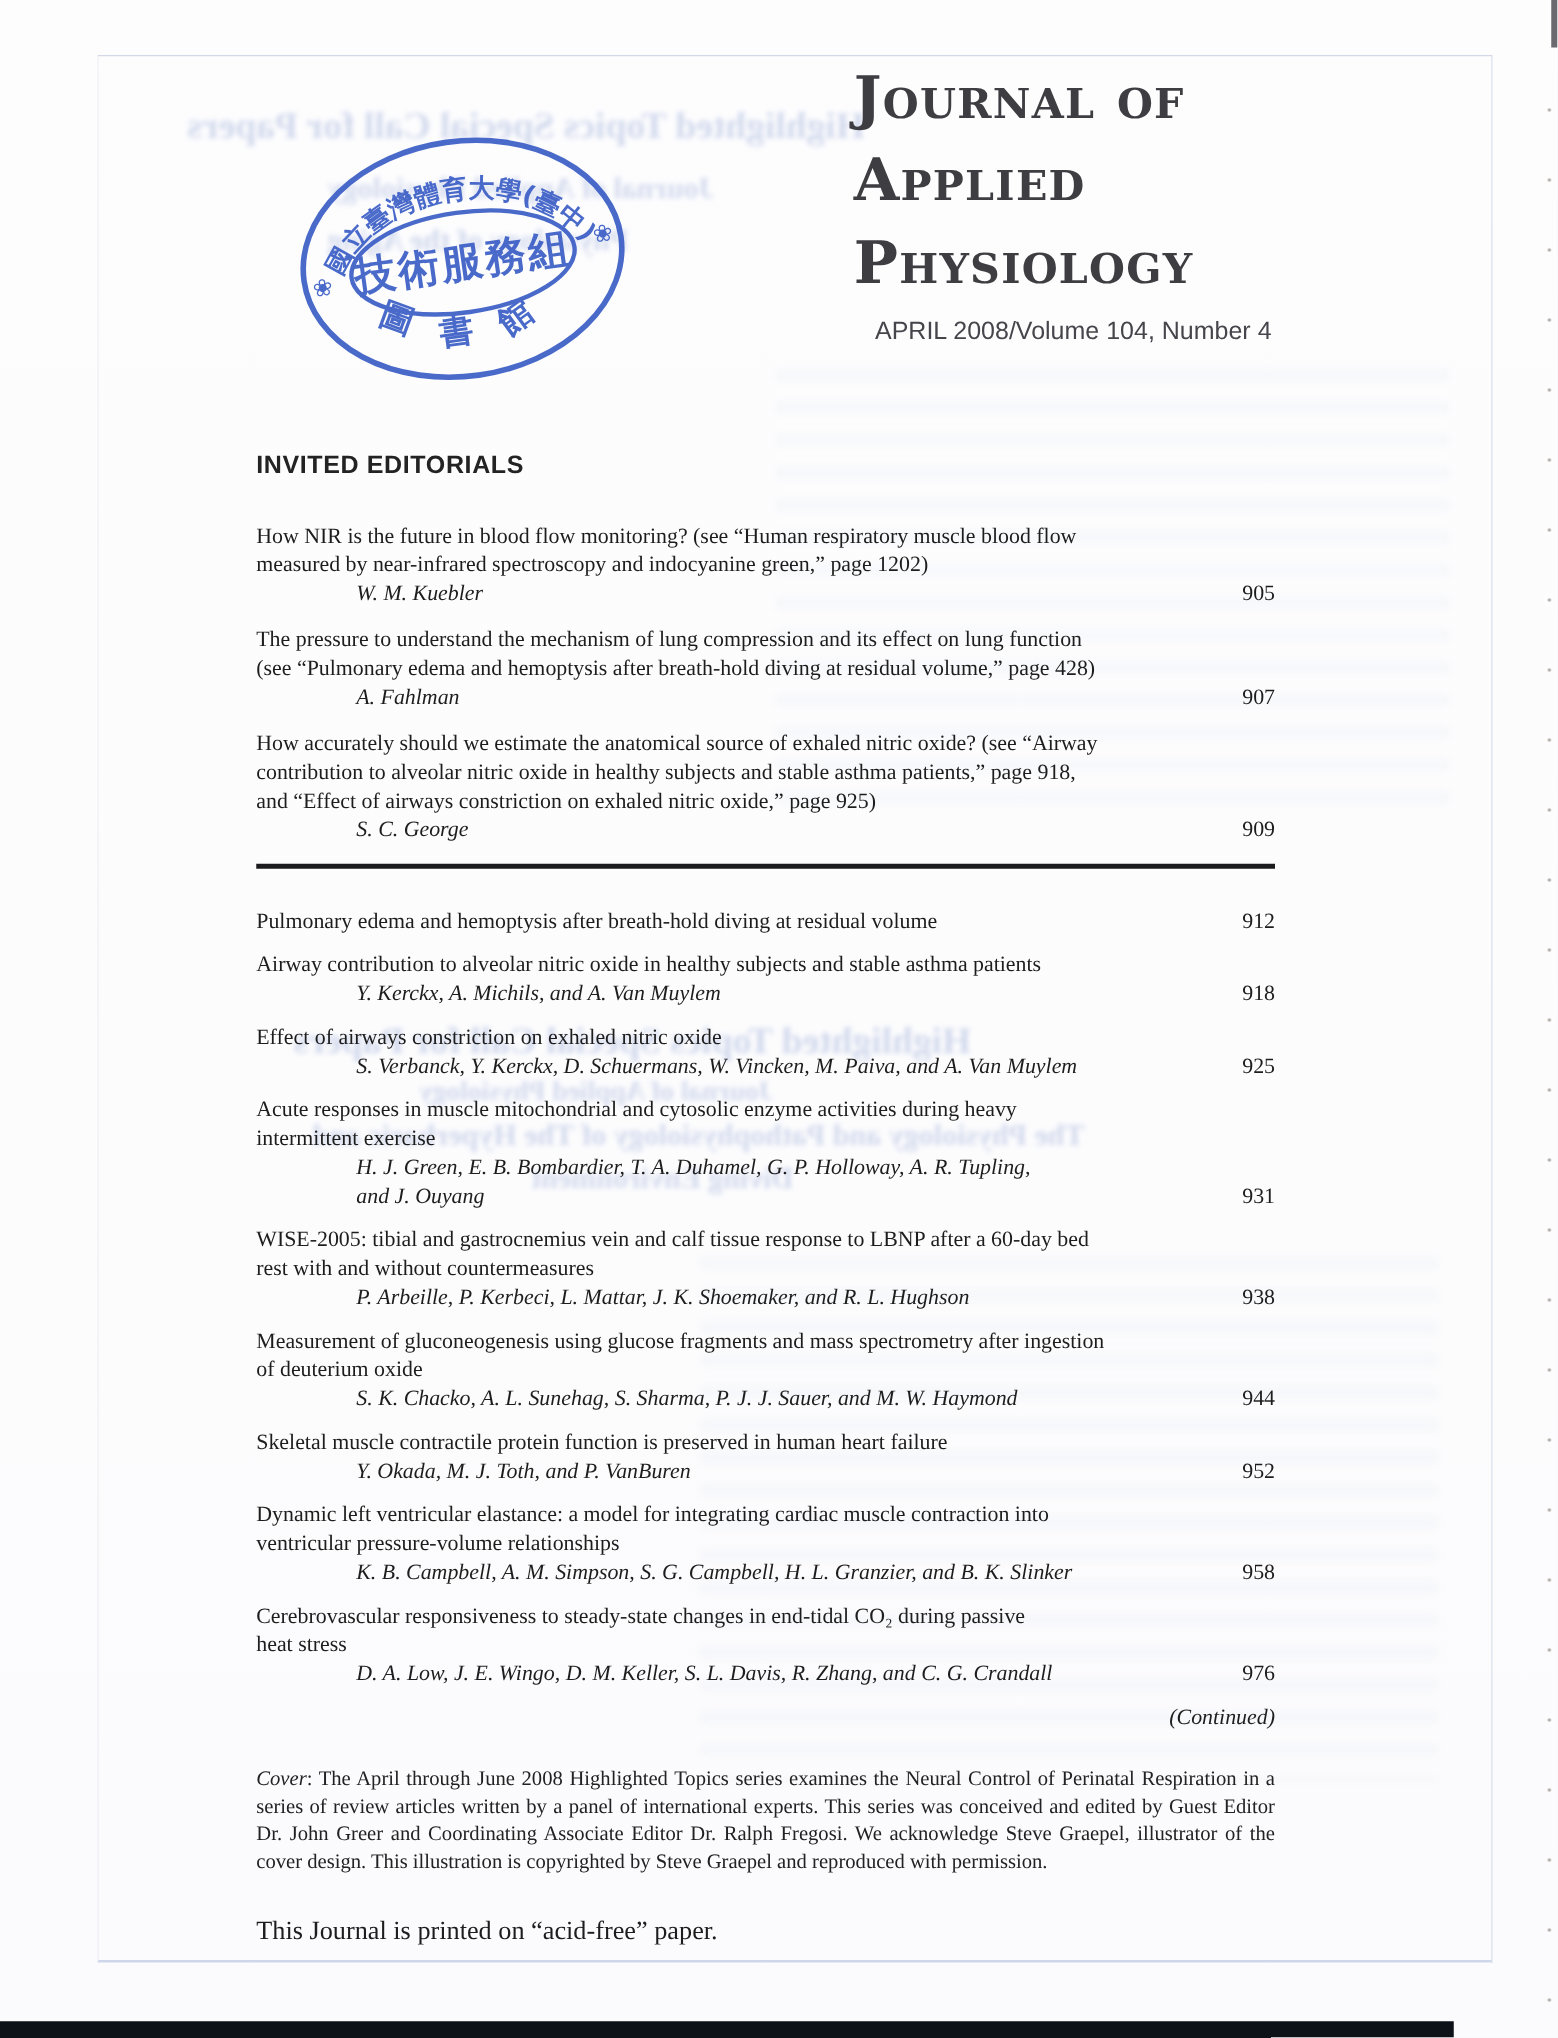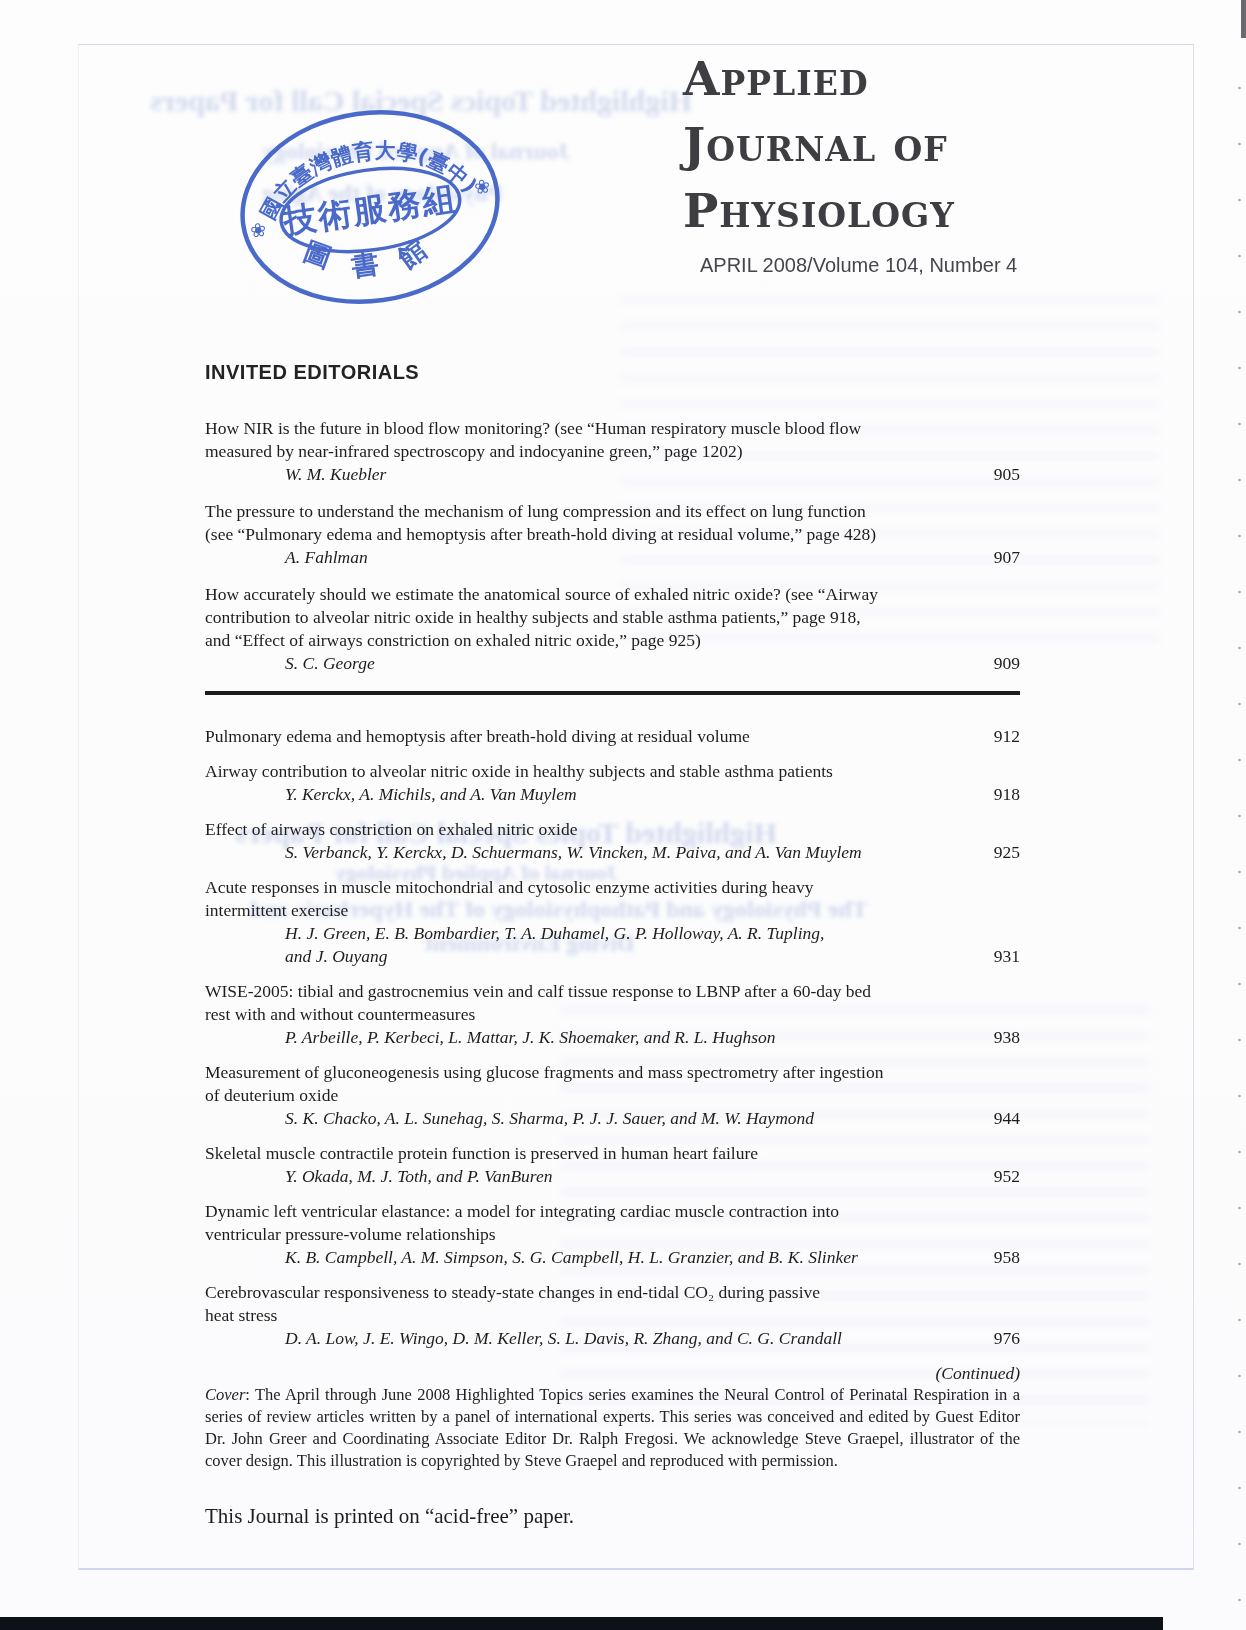--- a/index.html
+++ b/index.html
@@ -41,21 +41,21 @@
     letter-spacing:.5px;margin-bottom:33px;
   }
   .entry{position:relative;font-size:17.5px;line-height:23px;}
   .editorials .entry{margin-bottom:14px;}
   .articles .entry{margin-bottom:12px;}
   .entry .title-line{color:#1d1d1d;}
   .entry .author-line{font-style:italic;padding-left:80px;color:#1d1d1d;}
   .entry .page-no{position:absolute;right:0;bottom:0;font-style:normal;color:#1d1d1d;}
   .toc-rule{height:4px;background:#1c1c1e;border:none;margin:16px 0 30px 0;width:100%;}
   .continued{font-style:italic;text-align:right;font-size:17.5px;line-height:22px;margin-top:8px;}
-  .cover-note{font-size:16.5px;line-height:22px;color:#222;text-align:justify;}
+  .cover-note{margin-top:28px;font-size:16.5px;line-height:22px;color:#222;text-align:justify;}
   .cover-note .cover-label{font-style:italic;}
   .acid-line{margin-top:32px;font-size:21px;color:#1d1d1d;}
   
   .ghost{
     position:absolute;transform:scaleX(-1);filter:blur(2px);
     color:#7d93cc;opacity:.34;font-weight:700;white-space:nowrap;
     font-family:"Liberation Serif","DejaVu Serif",serif;pointer-events:none;
   }
   .g1{left:150px;top:84px;font-size:30px;}
   .g2{left:262px;top:138px;font-size:24px;}
@@ -90,22 +90,22 @@
   <div class="ghost g4">Highlighted Topics Special Call for Papers</div>
   <div class="ghost g5">Journal of Applied Physiology</div>
   <div class="ghost g6">The Physiology and Pathophysiology of The Hyperbaric and</div>
   <div class="ghost g7">Diving Environment</div>
   <div class="smudge s1"></div>
   <div class="smudge s2"></div>
 
   <div class="page-edge"></div>
 
   <div class="masthead">
+    <div class="masthead-line">Journal of</div>
     <div class="masthead-line">Applied</div>
-    <div class="masthead-line">Journal of</div>
     <div class="masthead-line">Physiology</div>
   </div>
   <div class="issue-line">APRIL 2008/Volume 104, Number 4</div>
 
   <svg class="stamp" viewBox="-142 -108 284 216">
     <g fill="none" stroke="#3b5ec6">
       <ellipse cx="0" cy="0" rx="128" ry="94" stroke-width="4.5"></ellipse>
       <ellipse cx="0" cy="3" rx="90" ry="40" stroke-width="3.5"></ellipse>
     </g>
     <defs>

